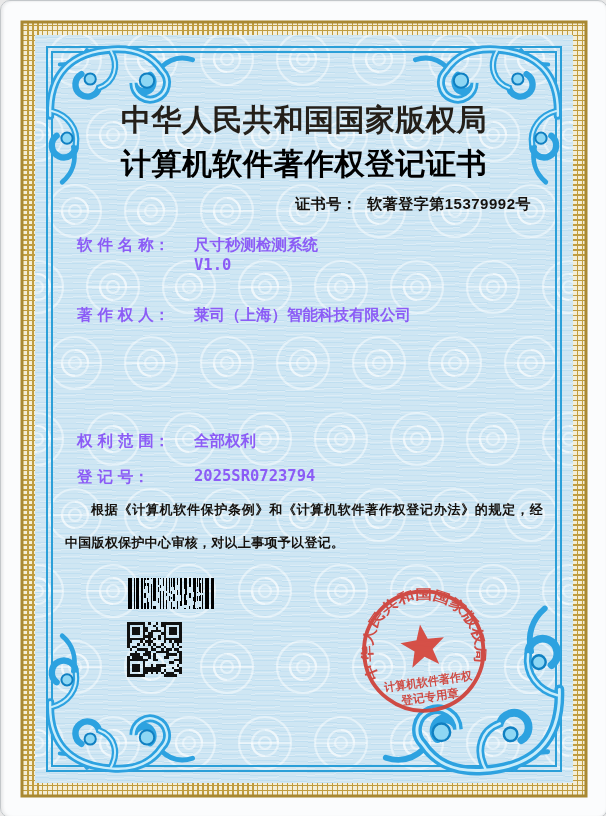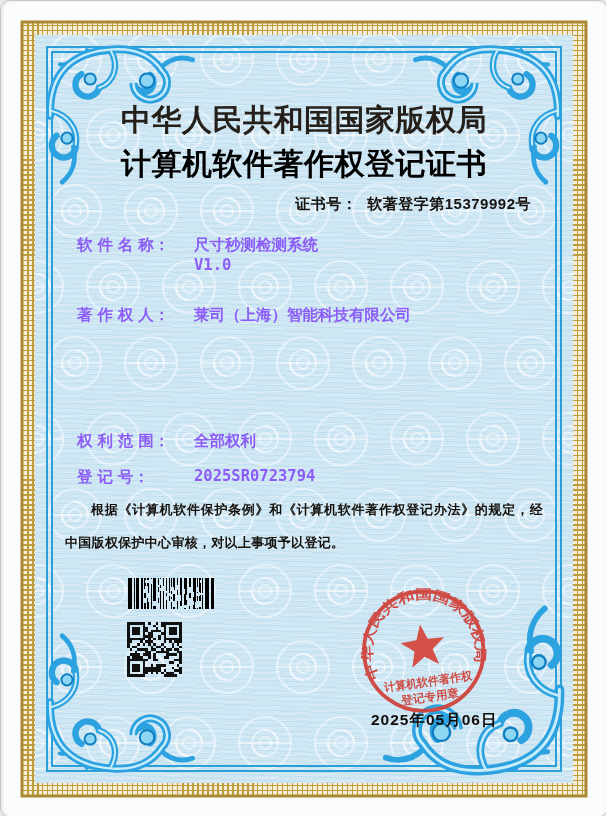--- a/index.html
+++ b/index.html
@@ -1185,15 +1185,14 @@
       <path id="sealArc" d="M 31.1 100.8 A 54 54 0 1 1 128.9 100.8" fill="none"></path>
       <text font-size="14" fill="#cf4038" font-weight="bold" font-family="Liberation Serif,serif">
         <textPath href="#sealArc" startOffset="2" textLength="210" lengthAdjust="spacingAndGlyphs">中华人民共和国国家版权局</textPath>
       </text>
       <polygon fill="#d6453b" points="80,50 85.9,65.9 102.8,66.6 89.5,77.1 94.1,93.4 80,84 65.9,93.4 70.5,77.1 57.2,66.6 74.1,65.9"></polygon>
       <text x="80" y="114" text-anchor="middle" font-size="12" fill="#cf4038" font-weight="bold" textLength="92" lengthAdjust="spacingAndGlyphs">计算机软件著作权</text>
       <text x="80" y="130" text-anchor="middle" font-size="12" fill="#cf4038" font-weight="bold" textLength="60" lengthAdjust="spacingAndGlyphs">登记专用章</text>
     </g>
   </svg>
 
-  <div class="issue-date">2025年05月06日</div>
 
 </div>
 
 </body></html>

